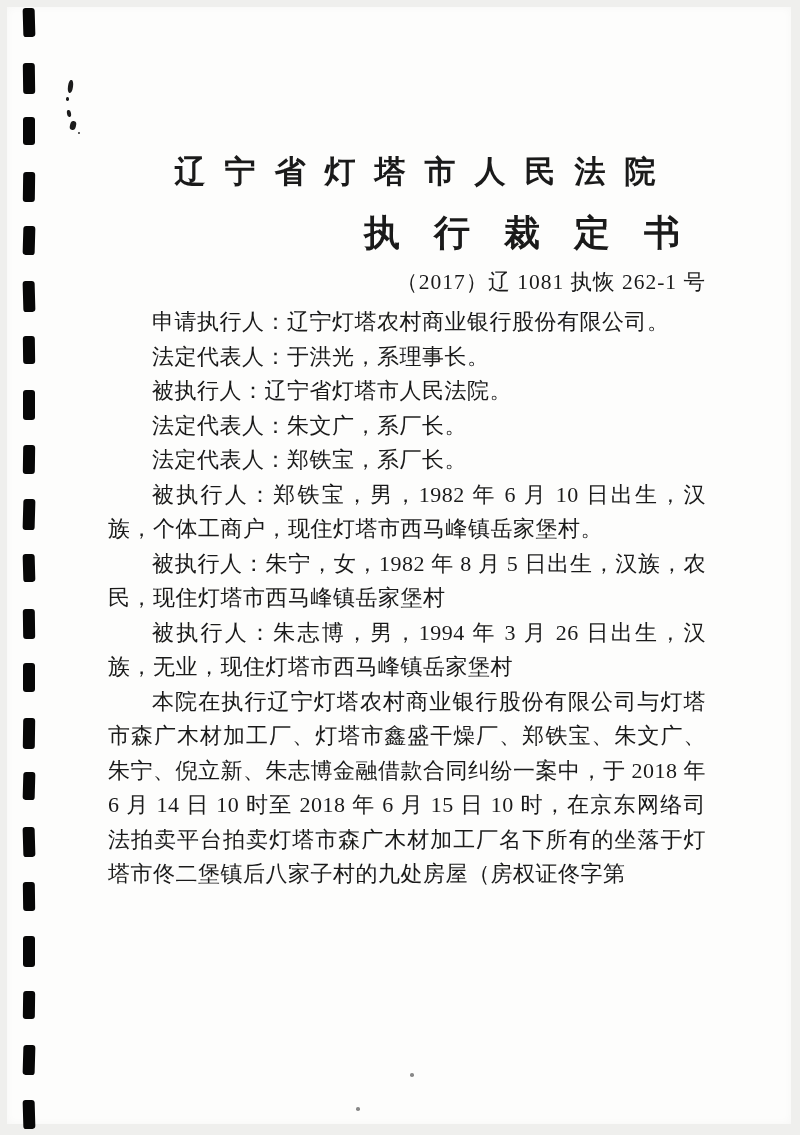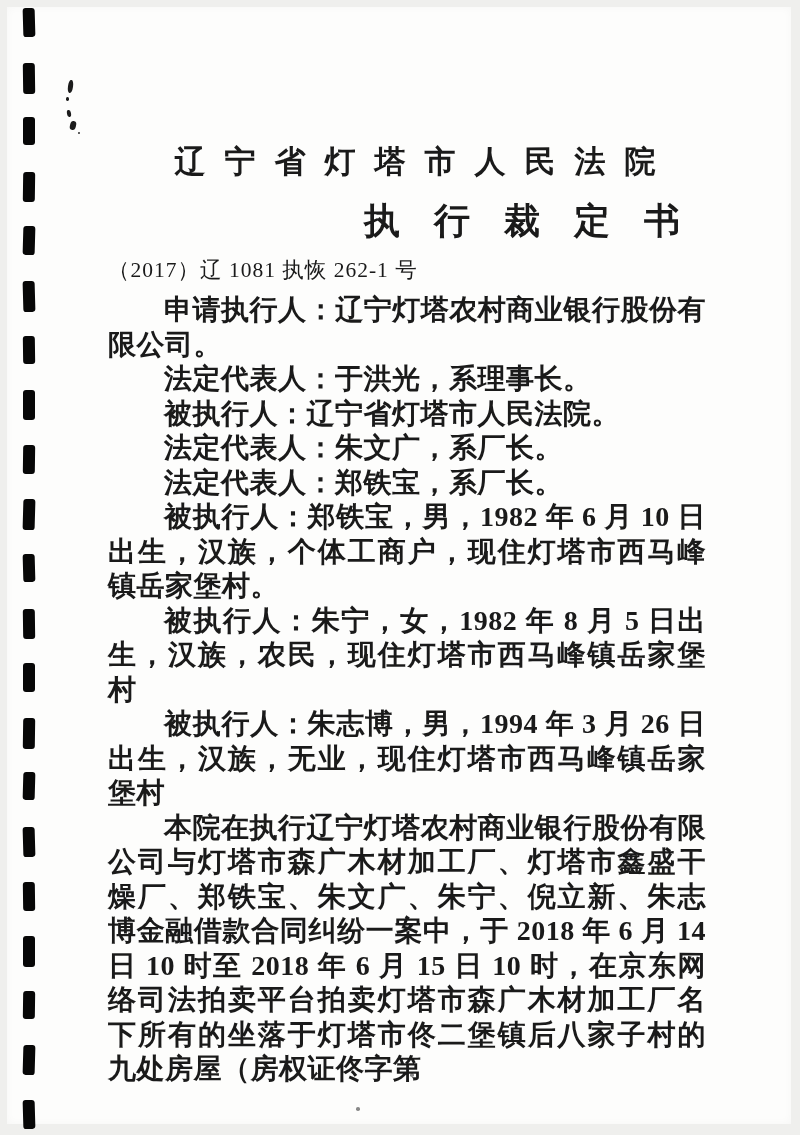--- a/index.html
+++ b/index.html
@@ -39,22 +39,22 @@
     border-radius: 3px;
   }
   .content {
     position: absolute;
     left: 108px;
     top: 142px;
     width: 598px;
     color: var(--ink, #1a1a1a);
   }
   .court-name {
-    margin: 0;
-    font-family: Liberation Sans, sans-serif;
+    margin: 12px;
+    font-family: Liberation Mono, monospace;
     font-weight: bold;
     font-size: 31px;
     line-height: 40px;
     letter-spacing: 19px;
     text-indent: 19px;
     text-align: center;
     transform: translateX(8px);
     white-space: nowrap;
   }
   .doc-title {
@@ -66,33 +66,33 @@
     letter-spacing: 34px;
     text-indent: 34px;
     text-align: right;
     transform: translateX(8px);
     white-space: nowrap;
   }
   .case-no {
     margin-top: 11px;
     font-size: 21.5px;
     line-height: 28px;
+    text-align: right;
     letter-spacing: 1px;
   }
   .body-text {
     margin-top: 9px;
   }
   .body-text p {
     margin: 0;
-    font-size: 28px;
+    font-size: 22px;
     line-height: 34.5px;
     text-align: justify;
     text-indent: 2em;
     letter-spacing: 0.5px;
-    font-weight: bold;
   }
   .speck {
     position: absolute;
     background: #1c1c1c;
     border-radius: 45%;
   }
 </style>
 </head>
 <body>
 

